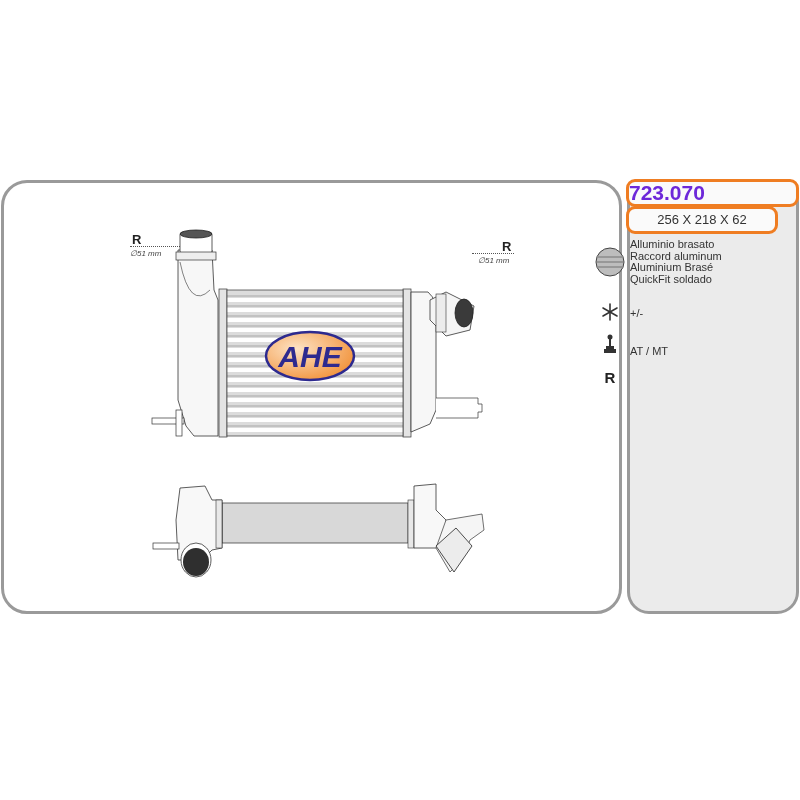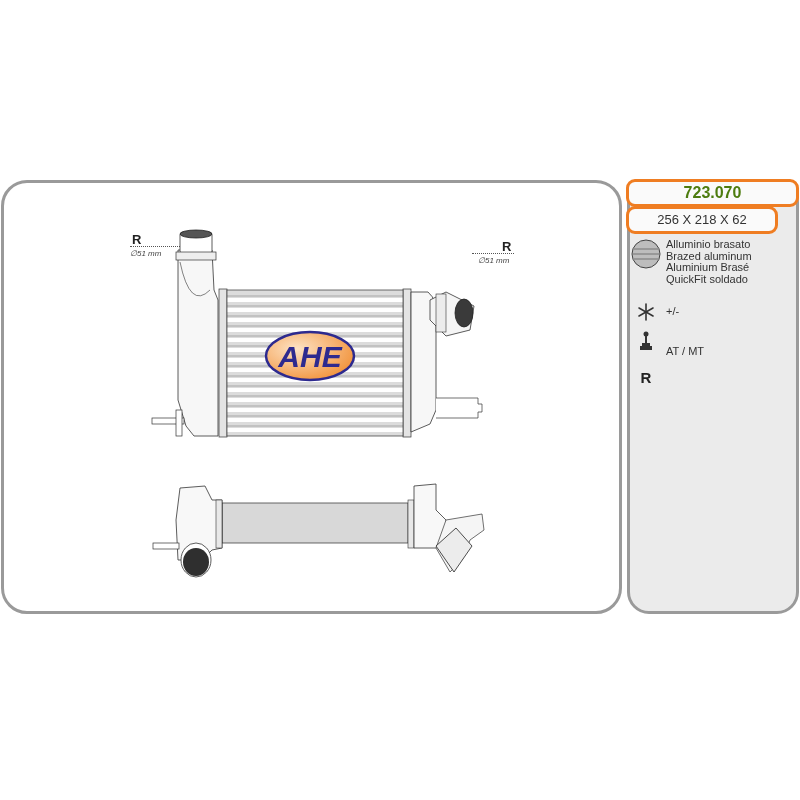--- a/index.html
+++ b/index.html
@@ -9,28 +9,28 @@
     position: absolute; left: 1px; top: 180px; width: 621px; height: 434px;
     border: 3px solid #9a9a9a; border-radius: 26px; background: #ffffff; box-sizing: border-box;
   }
   .info-panel {
     position: absolute; left: 627px; top: 180px; width: 172px; height: 434px;
     border: 3px solid #9a9a9a; border-radius: 22px; background: #ebebeb; box-sizing: border-box;
   }
   .code-box {
     position: absolute; left: 626px; top: 179px; width: 173px; height: 28px;
     border: 3px solid #ef7d22; border-radius: 9px; background: #fafafa; box-sizing: border-box;
-    text-align: center; font-weight: bold; font-size: 16px; line-height: 22px; color: #4d7c0f;
+    text-align: left; font-weight: bold; font-size: 21px; line-height: 22px; color: #6d28d9;
   }
   .dims-box {
     position: absolute; left: 626px; top: 206px; width: 152px; height: 28px;
     border: 3px solid #ef7d22; border-radius: 9px; background: #fafafa; box-sizing: border-box;
     text-align: center; font-size: 13px; line-height: 22px; color: #333;
   }
-  .info-row { position: absolute; left: 632px; display: flex; align-items: flex-start; }
+  .info-row { position: absolute; left: 596px; display: flex; align-items: center; }
   .info-icon { width: 28px; display: flex; justify-content: center; }
   .info-text { margin-left: 6px; font-size: 11px; line-height: 11.5px; color: #333; }
   .info-text div { white-space: nowrap; }
   .r-letter { font-weight: bold; font-size: 15px; color: #222; line-height: 14px; }
 
   .callout { position: absolute; font-size: 8px; color: #444; }
   .callout .r { font-weight: bold; font-size: 13px; color: #222; position: absolute; }
   .callout .dia { position: absolute; white-space: nowrap; font-style: italic; }
   .callout .line { position: absolute; border-top: 1px dotted #555; height: 0; }
 
@@ -150,21 +150,21 @@
       <circle cx="15" cy="15" r="14" fill="#bdbdbd" stroke="#444" stroke-width="1"></circle>
       <g stroke="#555" stroke-width="0.7">
         <line x1="3" y1="10" x2="27" y2="10"></line>
           <line x1="2" y1="15" x2="28" y2="15"></line>
           <line x1="3" y1="20" x2="27" y2="20"></line>
       </g>
     </svg>
   </div>
   <div class="info-text">
     <div>Alluminio brasato</div>
-    <div>Brazed aluminum</div>
+    <div>Raccord aluminum</div>
     <div>Aluminium Brasé</div>
     <div>QuickFit soldado</div>
   </div>
 </div>
 
 <div class="info-row" style="top:303px;">
   <div class="info-icon">
     <svg style="position:static;" width="20" height="18">
       <g stroke="#333" stroke-width="1.6" stroke-linecap="round">
         <line x1="10" y1="1" x2="10" y2="17"></line>

